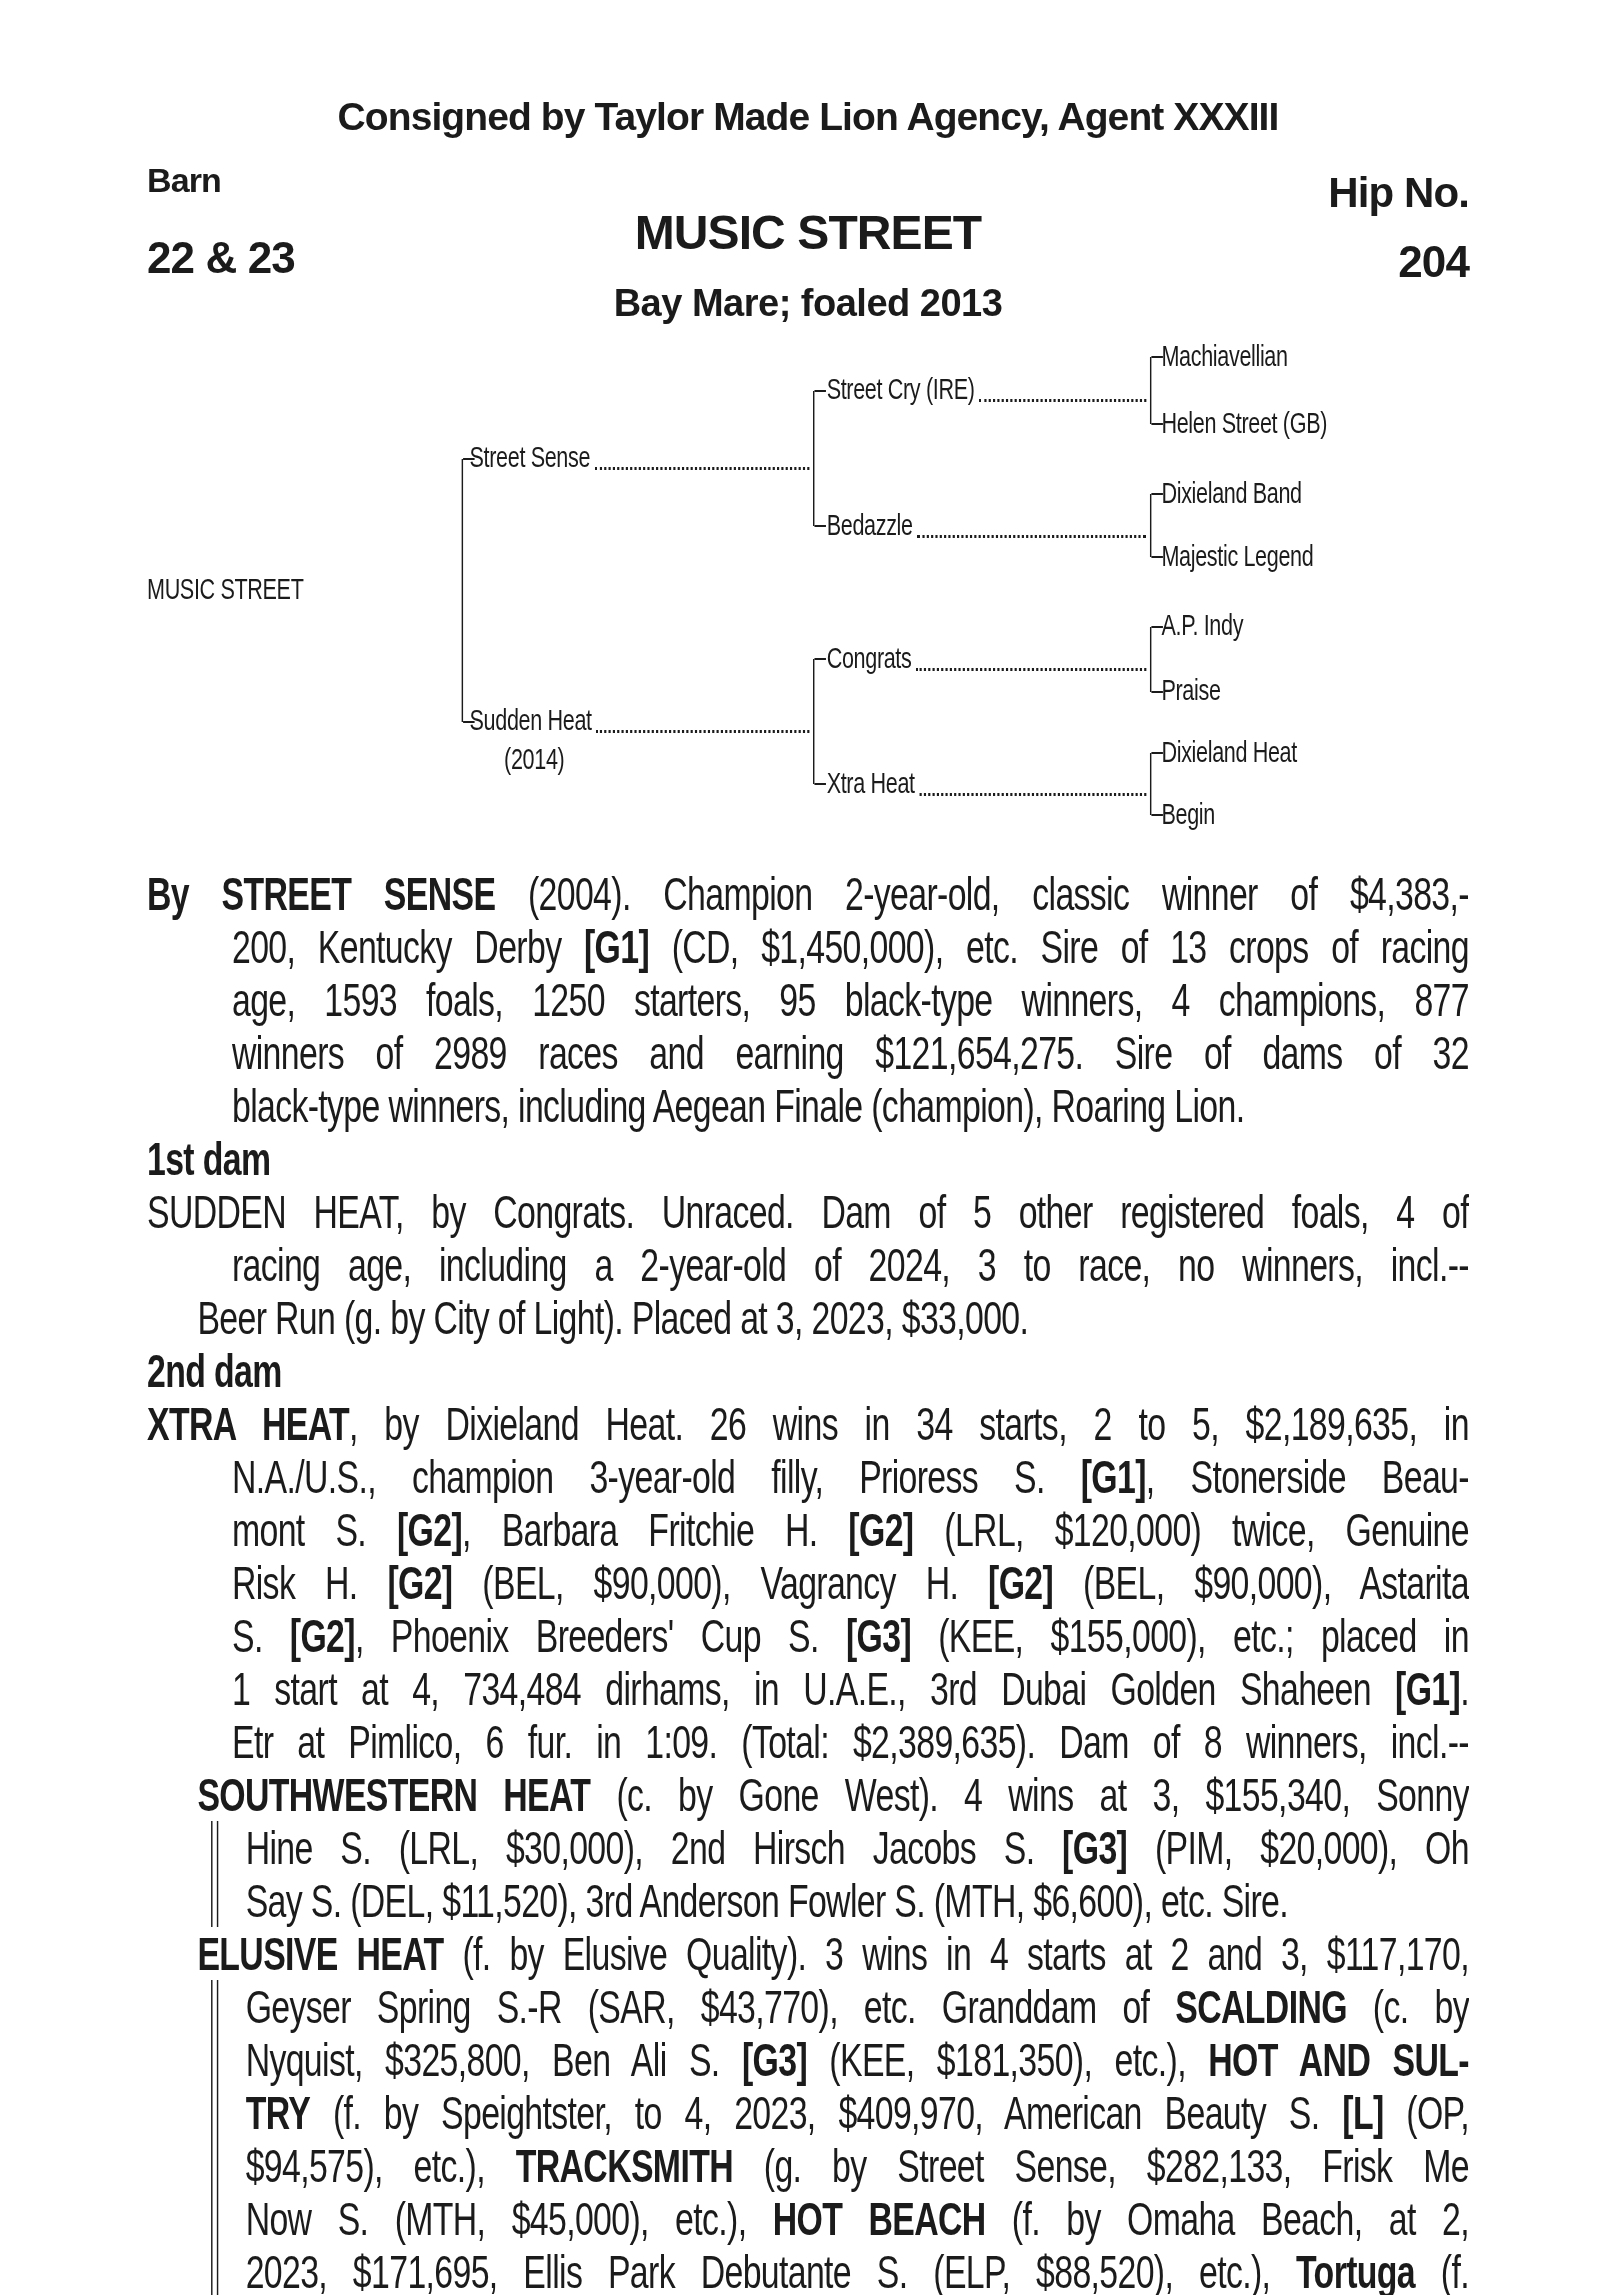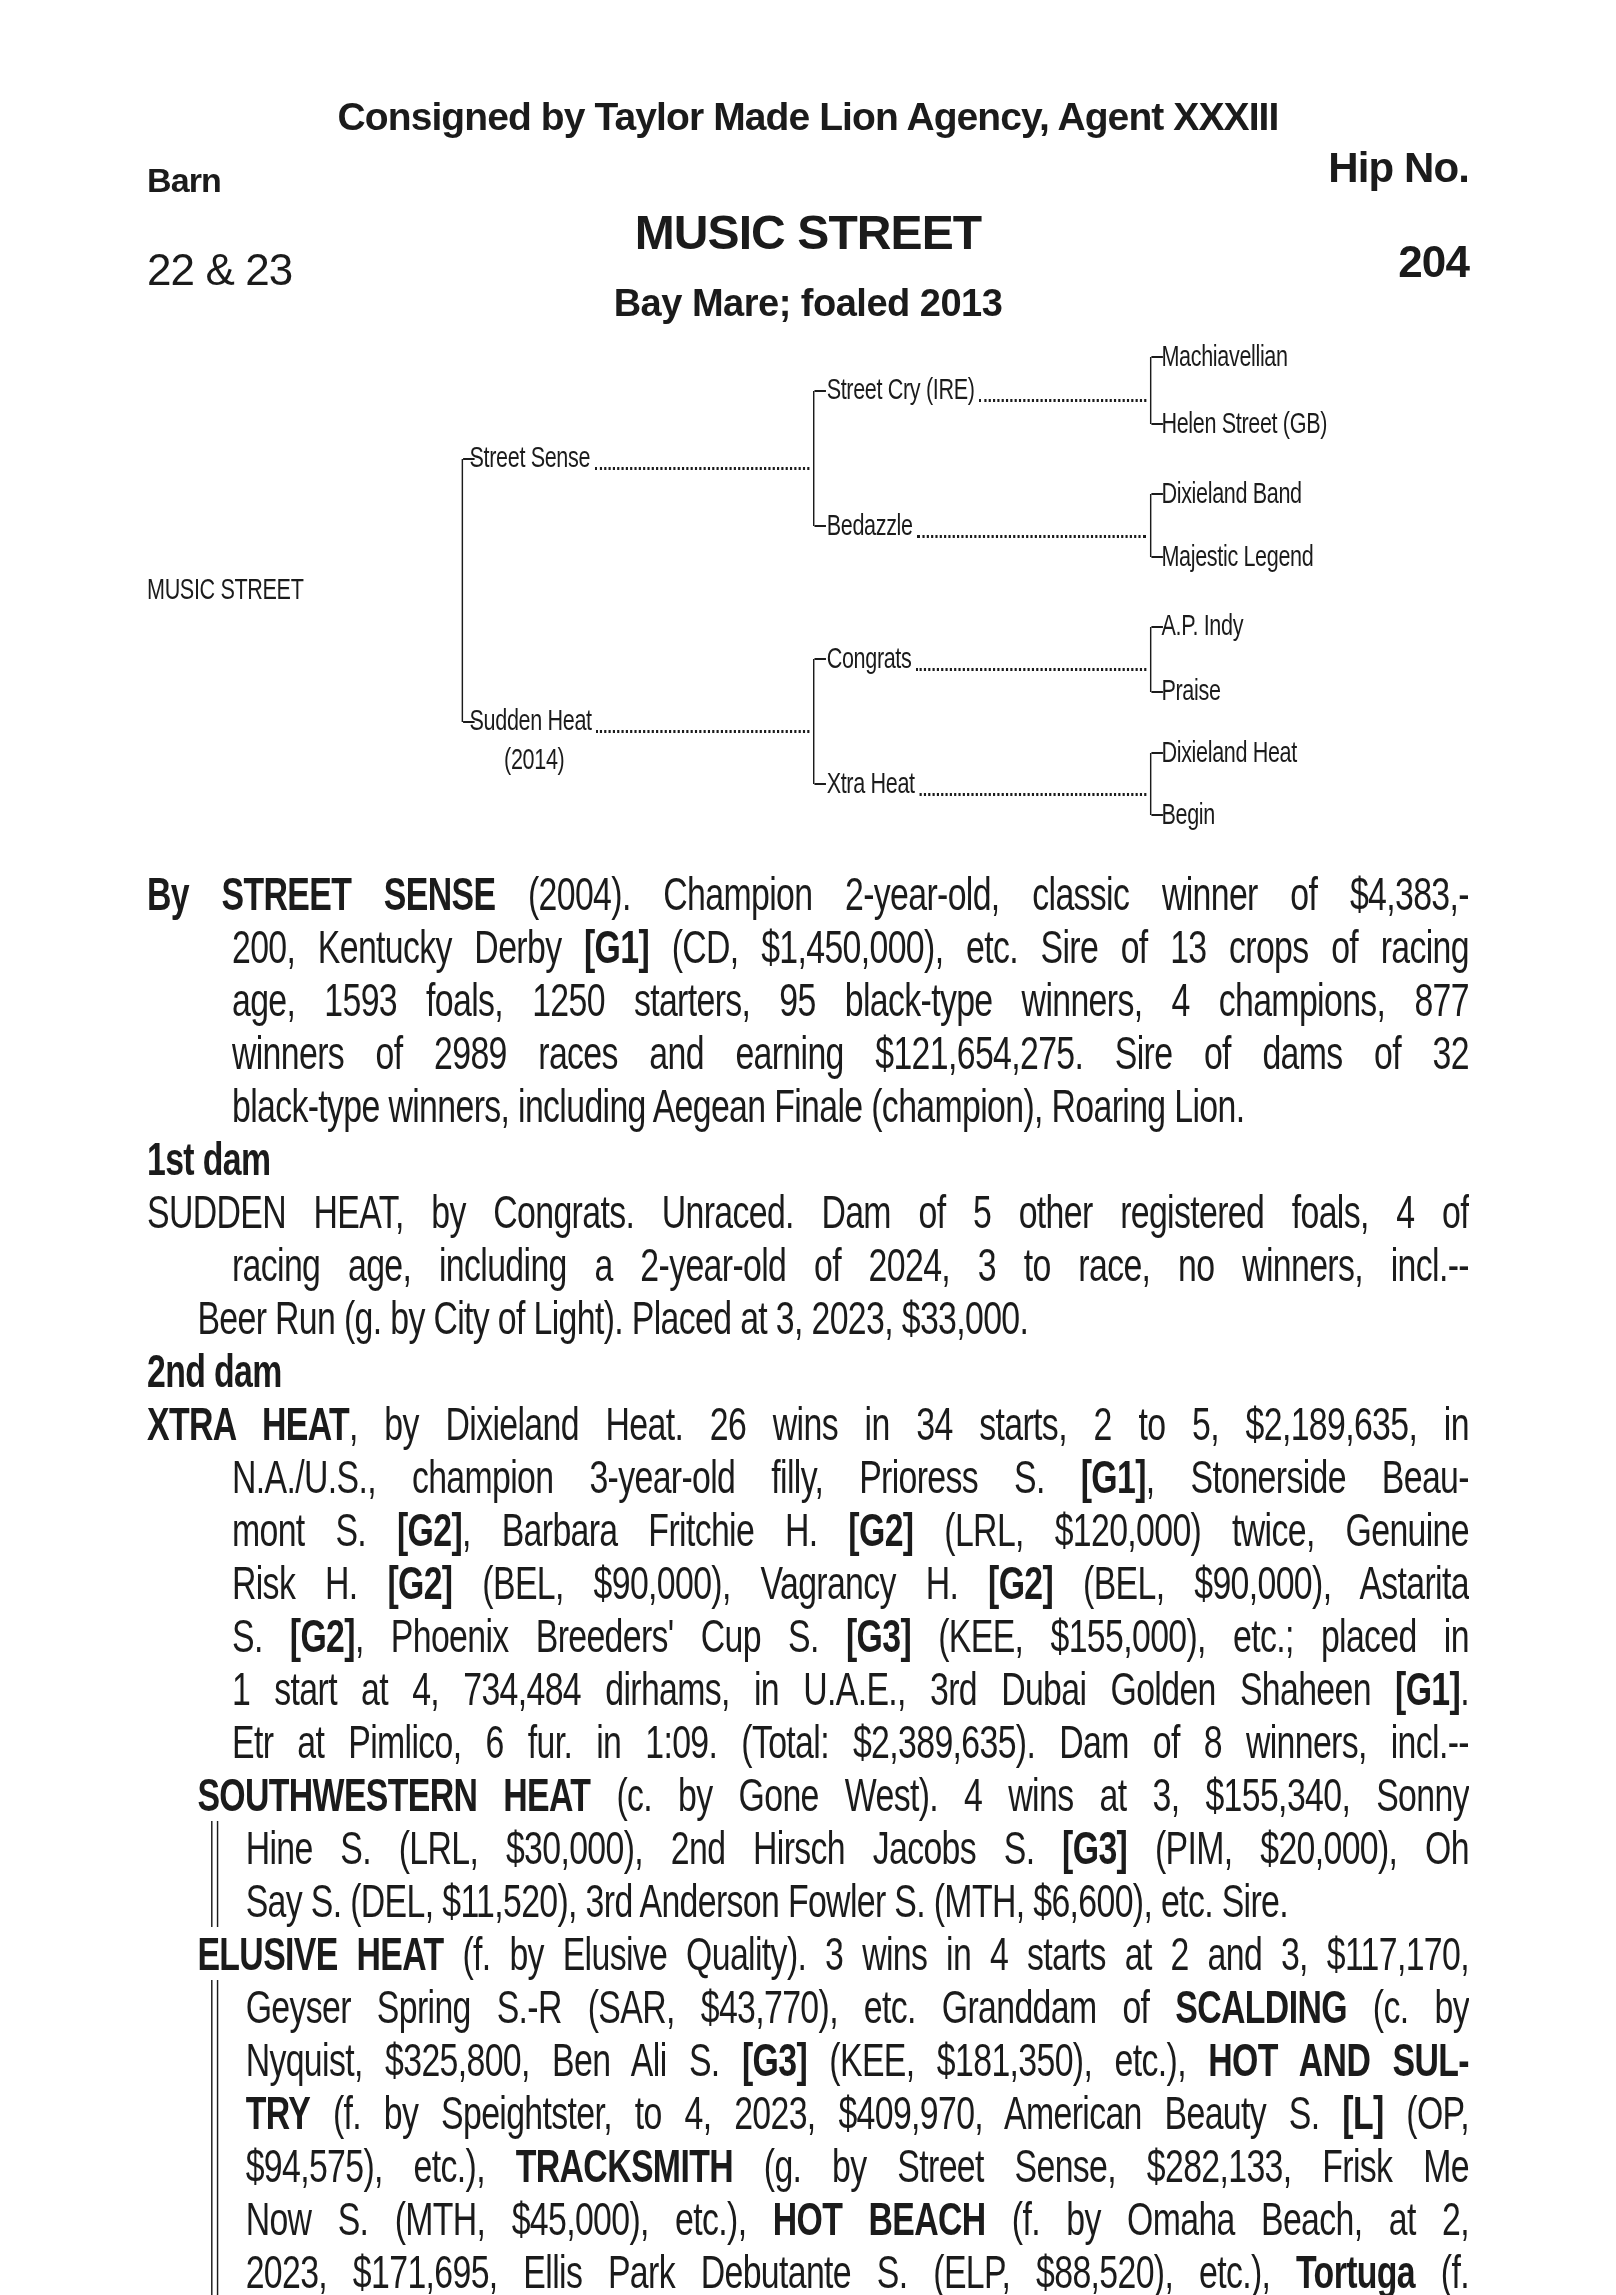--- a/index.html
+++ b/index.html
@@ -8,26 +8,26 @@
   body{
     width:1616px; height:3227px; position:relative;
     font-family:"Liberation Sans","DejaVu Sans",sans-serif;
     color:var(--ink);
   }
   
   .consigned{ position:absolute; left:0; top:95px; width:1616px;
     text-align:center; font-size:39px; font-weight:bold; letter-spacing:-0.9px; }
   .barn-label{ position:absolute; left:147px; top:161px;
     font-size:34px; font-weight:bold; letter-spacing:-0.9px; }
-  .hip-label{ position:absolute; right:147px; top:144px; text-align:center;
+  .hip-label{ position:absolute; right:147px; top:169px; text-align:center;
     font-size:42px; font-weight:bold; letter-spacing:-0.9px; }
   .horse-name{ position:absolute; left:0; top:205px; width:1616px; text-align:center;
     font-size:48px; font-weight:bold; letter-spacing:-0.9px; }
-  .barn-value{ position:absolute; left:147px; top:245px;
-    font-size:44px; font-weight:normal; letter-spacing:-0.9px; }
+  .barn-value{ position:absolute; left:147px; top:233px;
+    font-size:44px; font-weight:bold; letter-spacing:-0.9px; }
   .hip-value{ position:absolute; right:147px; top:237px; text-align:right;
     font-size:44px; font-weight:bold; letter-spacing:-0.9px; }
   .horse-desc{ position:absolute; left:0; top:282px; width:1616px; text-align:center;
     font-size:38px; font-weight:bold; letter-spacing:-0.5px; }
 
   
   .scaled{ position:absolute; left:147px; top:0; width:1836px; height:3227px;
     transform:scaleX(0.72); transform-origin:0 0; }
 
   

